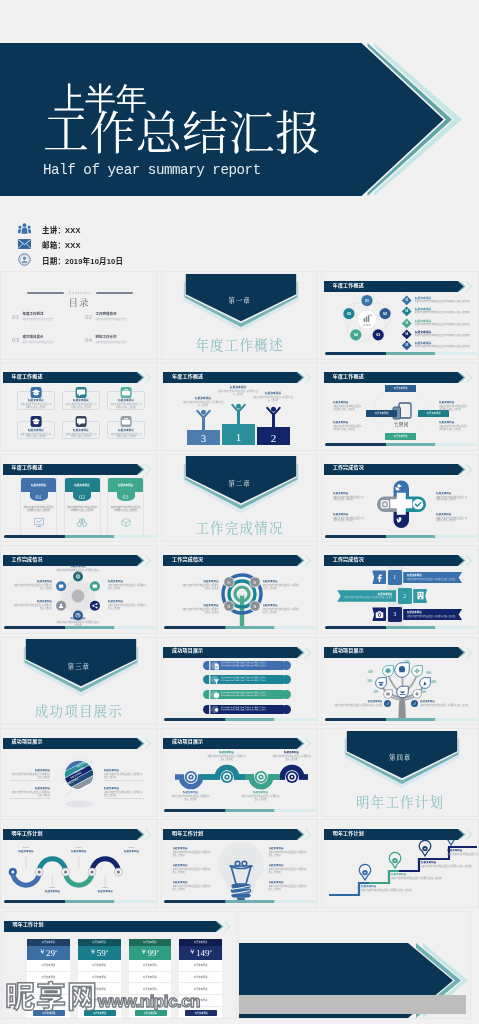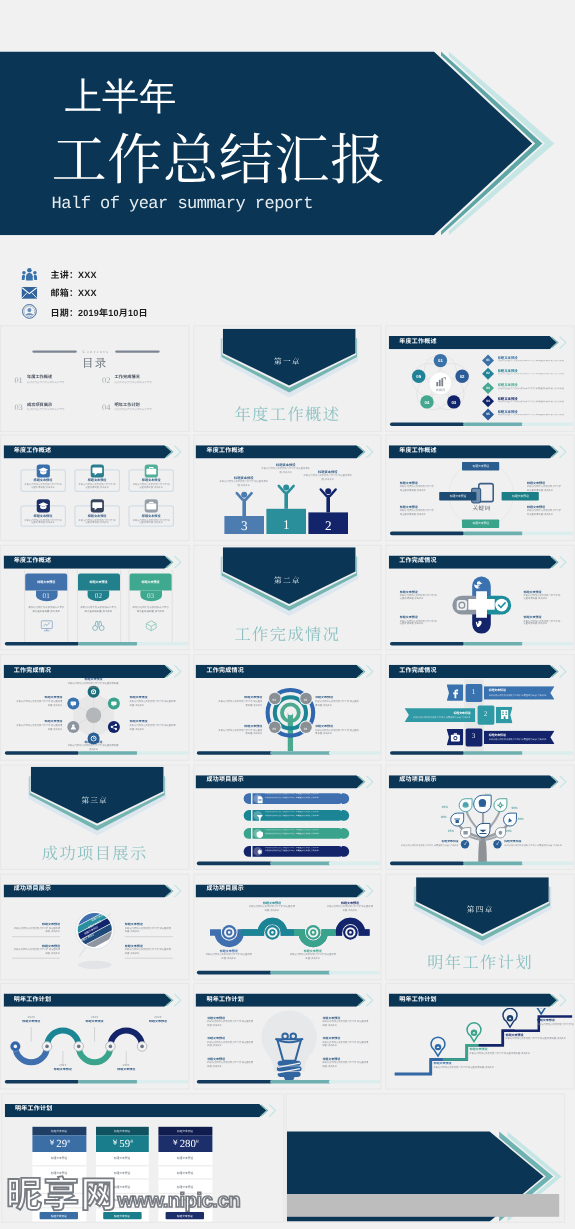--- a/index.html
+++ b/index.html
@@ -5,21 +5,21 @@
 <style>
   *{box-sizing:border-box;margin:0;padding:0}
   html,body{width:479px;height:1024px;background:#f1f1f1;overflow:hidden;
     font-family:"Liberation Sans","Noto Sans CJK SC",sans-serif;}
   .page{position:relative;width:479px;height:1024px;background:#f1f1f1;}
 
   
   .hero{position:absolute;left:0;top:42.5px;width:479px;height:153px;}
   .hero svg{position:absolute;left:0;top:0;}
   .hero-txt{position:absolute;left:45px;top:0;color:#fff;white-space:nowrap;}
-  .hero-l1{font-family:Liberation Serif, serif;font-size:31px;letter-spacing:0px;line-height:1;position:absolute;top:22px;left:9px;}
+  .hero-l1{font-family:Liberation Serif, serif;font-size:31px;letter-spacing:0px;line-height:1;position:absolute;top:40px;left:9px;}
   .hero-l2{font-family:"Liberation Serif","Noto Serif CJK SC",serif;font-size:46px;letter-spacing:0.4px;line-height:1;position:absolute;top:68px;left:-2px;}
   .hero-sub{font-family:"Liberation Mono",monospace;font-size:14.2px;letter-spacing:-0.45px;position:absolute;top:119px;left:-2px;color:#e6edf1;}
 
   
   .meta{position:absolute;left:18px;top:219px;}
   .meta-row{display:flex;align-items:flex-end;height:15.5px;}
   .meta-ico{width:13px;height:13px;margin-right:11px;display:flex;align-items:center;justify-content:center;flex:none;}
   .meta-txt{font-size:7.5px;font-weight:bold;color:#1d1d1d;letter-spacing:.2px;font-family:"Liberation Sans","Noto Sans CJK SC",sans-serif;}
 
   
@@ -1348,26 +1348,43 @@
                 </div>
                 <div class="pr-rows">
                   <span class="pr-r">标题文本预设</span>
                   <span class="pr-r">标题文本预设</span>
                   <span class="pr-r">标题文本预设</span>
                   <span class="pr-r">标题文本预设</span>
                 </div>
                 <span class="pr-btn" style="background:#1a7d8c">标题文本预设</span>
               </div>
               <div class="pr-card">
+                <div class="pr-strip" style="background:#1d6a56">
+                  <span class="pr-ht">标题文本预设</span>
+                </div>
+                <div class="pr-price" style="background:#2f9d85">
+                  <i>￥</i>
+                  <b>99</b>
+                  <u>起</u>
+                </div>
+                <div class="pr-rows">
+                  <span class="pr-r">标题文本预设</span>
+                  <span class="pr-r">标题文本预设</span>
+                  <span class="pr-r">标题文本预设</span>
+                  <span class="pr-r">标题文本预设</span>
+                </div>
+                <span class="pr-btn" style="background:#2f9d85">标题文本预设</span>
+              </div>
+              <div class="pr-card">
                 <div class="pr-strip" style="background:#101c4d">
                   <span class="pr-ht">标题文本预设</span>
                 </div>
                 <div class="pr-price" style="background:#1d2f6b">
                   <i>￥</i>
-                  <b>280</b>
+                  <b>149</b>
                   <u>起</u>
                 </div>
                 <div class="pr-rows">
                   <span class="pr-r">标题文本预设</span>
                   <span class="pr-r">标题文本预设</span>
                   <span class="pr-r">标题文本预设</span>
                   <span class="pr-r">标题文本预设</span>
                 </div>
                 <span class="pr-btn" style="background:#1d2f6b">标题文本预设</span>
               </div>

